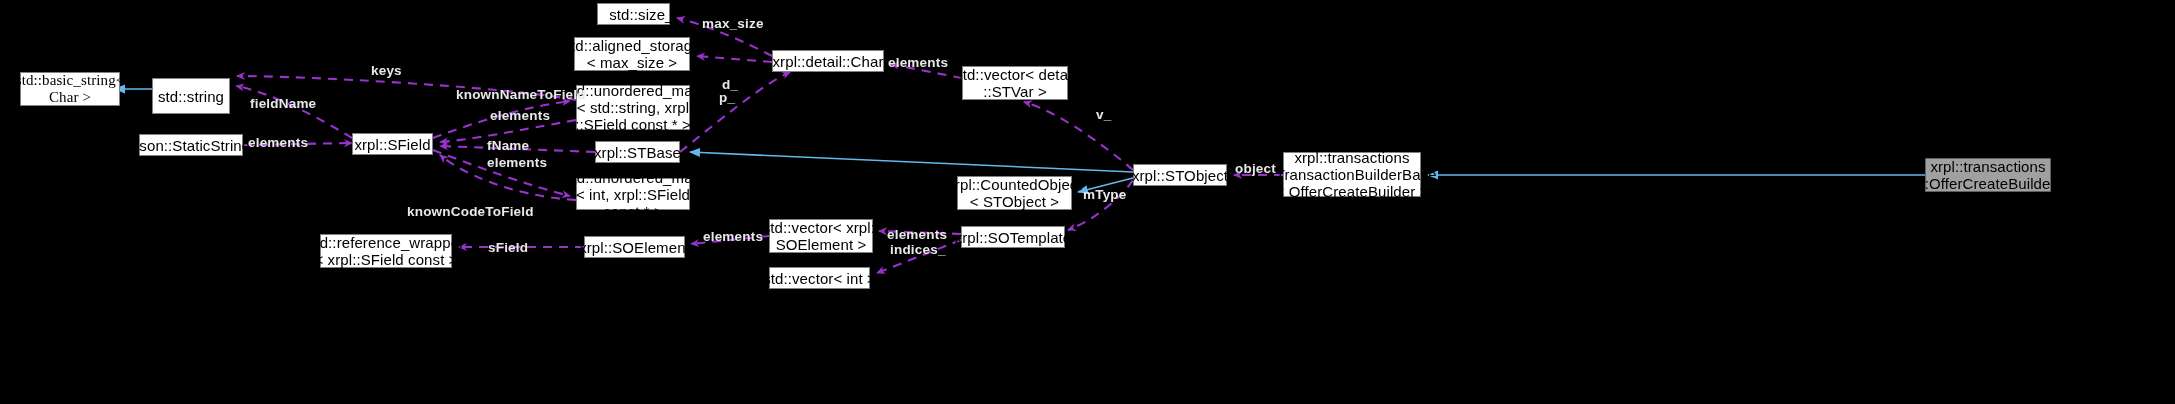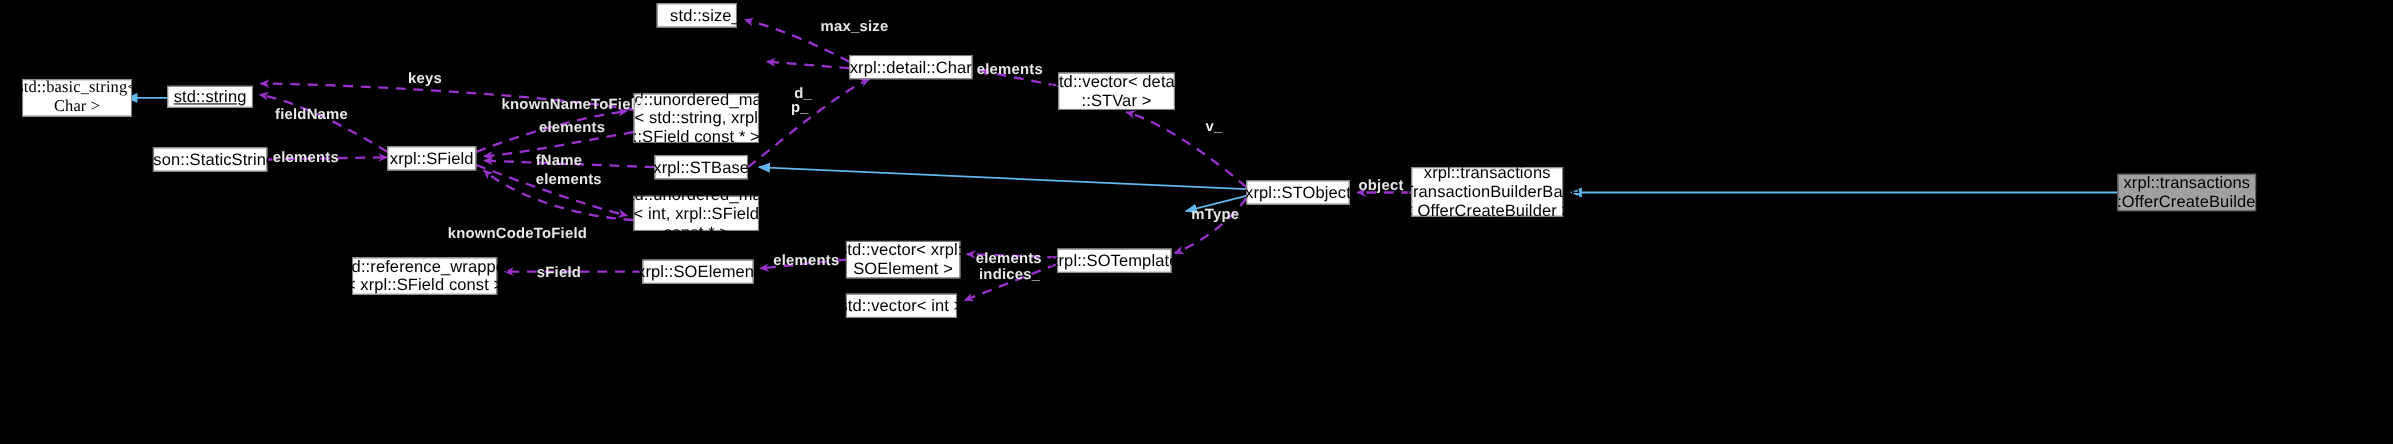--- a/index.html
+++ b/index.html
@@ -96,48 +96,52 @@
       <path d="M1133,180 C1120,200 1090,222 1068,230" marker-end="url(#arrow-purple)"></path>
       <path d="M1283,175 L1234,175" marker-end="url(#arrow-purple)"></path>
     </g>
   </svg>
 
   <div></div>
   <div></div>
 
 <div class="node" style="left: 20px; top: 72px; width: 100px; height: 34px; font-family: Liberation Serif, serif;">std::basic_string&lt;
 Char &gt;</div>
-    <div class="node" style="left: 152px; top: 78px; width: 78px; height: 20px; text-decoration: underline;">std::string</div>
+    <div class="node" style="left: 152px; top: 78px; width: 78px; height: 36px;">std::string</div>
     <div class="node" style="left: 139px; top: 134px; width: 104px; height: 22px;">Json::StaticString</div>
     <div class="node" style="left: 352px; top: 133px; width: 81px; height: 22px;">xrpl::SField</div>
     <div class="node" style="left: 597px; top: 3px; width: 73px; height: 22px; padding-left: 20px;">std::size_t</div>
+    <div class="node" style="left: 574px; top: 37px; width: 116px; height: 34px;">std::aligned_storage
+&lt; max_size &gt;</div>
     <div class="node" style="left: 576px; top: 85px; width: 114px; height: 45px;">std::unordered_map
 &lt; std::string, xrpl
 ::SField const * &gt;</div>
     <div class="node" style="left: 595px; top: 141px; width: 85px; height: 22px;">xrpl::STBase</div>
     <div class="node" style="left: 576px; top: 178px; width: 114px; height: 32px;">std::unordered_map
 &lt; int, xrpl::SField
 const * &gt;</div>
     <div class="node" style="left: 320px; top: 234px; width: 132px; height: 34px;">std::reference_wrapper
 &lt; xrpl::SField const &gt;</div>
     <div class="node" style="left: 584px; top: 236px; width: 101px; height: 22px;">xrpl::SOElement</div>
     <div class="node" style="left: 769px; top: 219px; width: 104px; height: 34px;">std::vector&lt; xrpl::
 SOElement &gt;</div>
     <div class="node" style="left: 769px; top: 267px; width: 101px; height: 22px;">std::vector&lt; int &gt;</div>
     <div class="node" style="left: 961px; top: 226px; width: 104px; height: 22px;">xrpl::SOTemplate</div>
     <div class="node" style="left: 772px; top: 50px; width: 112px; height: 22px;">xrpl::detail::Char</div>
     <div class="node" style="left: 962px; top: 66px; width: 106px; height: 34px;">std::vector&lt; detail
 ::STVar &gt;</div>
+    <div class="node" style="left: 957px; top: 176px; width: 115px; height: 34px;">xrpl::CountedObject
+&lt; STObject &gt;</div>
     <div class="node" style="left: 1133px; top: 164px; width: 94px; height: 22px;">xrpl::STObject</div>
     <div class="node" style="left: 1283px; top: 152px; width: 138px; height: 45px;">xrpl::transactions
 ::TransactionBuilderBase
 &lt; OfferCreateBuilder &gt;</div>
     <div class="node current" style="left: 1925px; top: 158px; width: 126px; height: 34px;">xrpl::transactions
 ::OfferCreateBuilder</div>
-    <div class="edge-label" style="left: 702px; top: 17px; margin-left: 44px;">max_size</div>
+    <div class="edge-label" style="left: 702px; top: 17px;">max_size</div>
     <div class="edge-label" style="left: 722px; top: 46px; margin-top: 32px;">d_</div>
     <div class="edge-label" style="left: 888px; top: 56px;">elements</div>
     <div class="edge-label" style="left: 371px; top: 64px;">keys</div>
     <div class="edge-label" style="left: 456px; top: 88px;">knownNameToField</div>
     <div class="edge-label" style="left: 719px; top: 91px;">p_</div>
     <div class="edge-label" style="left: 250px; top: 97px;">fieldName</div>
     <div class="edge-label" style="left: 490px; top: 109px;">elements</div>
     <div class="edge-label" style="left: 1096px; top: 108px;">v_</div>
     <div class="edge-label" style="left: 248px; top: 136px;">elements</div>
     <div class="edge-label" style="left: 487px; top: 139px;">fName</div>

